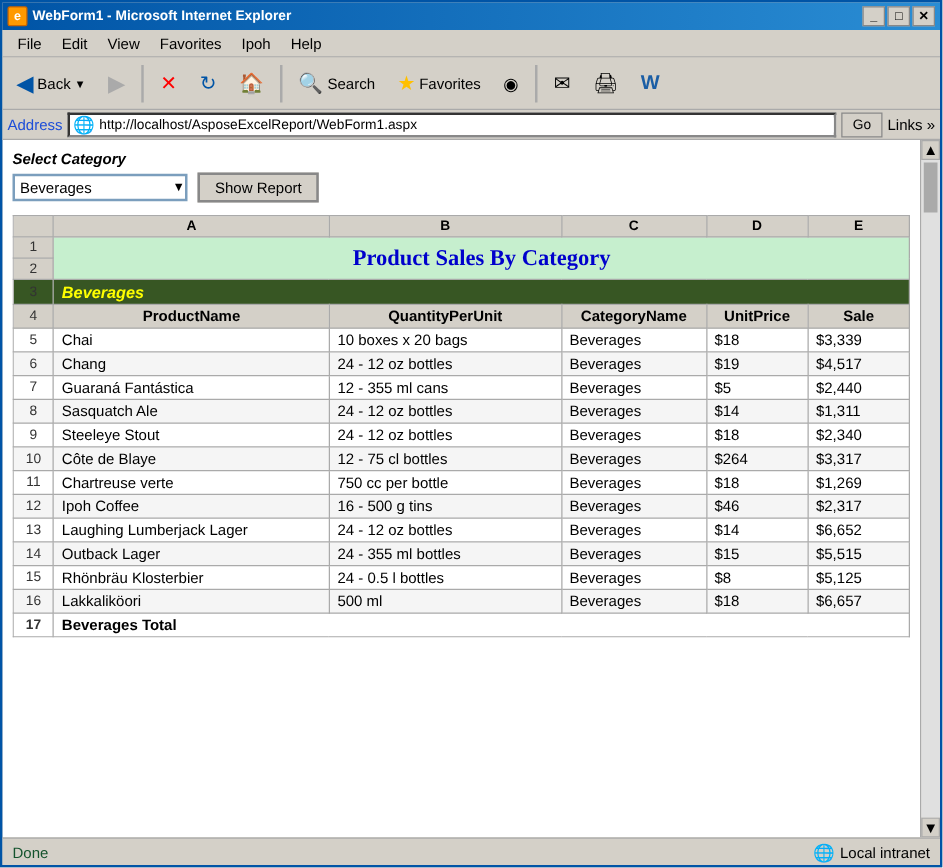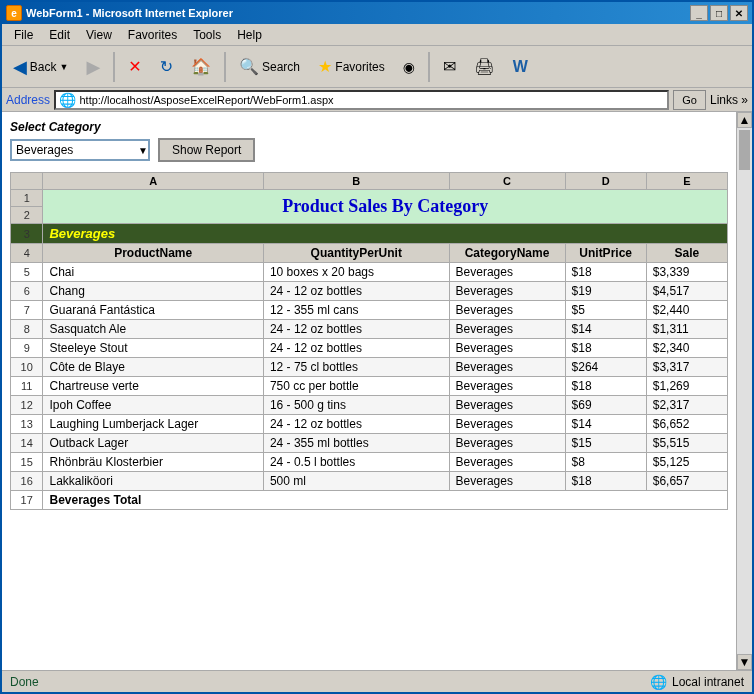--- a/index.html
+++ b/index.html
@@ -55,21 +55,21 @@
 
     
     .cat-header-row td { background: #375623; }
     .cat-label { color: #ffff00; font-weight: bold; font-style: italic; font-size: 13px; }
 
     
     .data-row td { background: white; }
     .data-row:nth-child(even) td { background: #f5f5f5; }
 
     
-    .total-row td { background: white; font-weight: normal; }
+    .total-row td { background: white; font-weight: bold; }
 
     
     .status-bar { background: #d4d0c8; height: 22px; display: flex; align-items: center; justify-content: space-between; padding: 0 8px; border-top: 1px solid #aaa; font-size: 12px; }
     .status-left { color: #14532d; }
     .status-right { display: flex; align-items: center; gap: 4px; }
 
     
     .scroll-area { display: flex; flex: 1; overflow: hidden; }
     .main-area { flex: 1; overflow-y: auto; overflow-x: hidden; background: white; padding: 8px; }
     .scrollbar-v { width: 16px; background: #d4d0c8; border-left: 1px solid #aaa; display: flex; flex-direction: column; }
@@ -90,21 +90,21 @@
       <div class="title-btn">□</div>
       <div class="title-btn">✕</div>
     </div>
   </div>
 
   <div class="menu-bar">
     <span class="menu-item">File</span>
     <span class="menu-item">Edit</span>
     <span class="menu-item">View</span>
     <span class="menu-item">Favorites</span>
-    <span class="menu-item">Tools</span>
+    <span class="menu-item">Ipoh</span>
     <span class="menu-item">Help</span>
   </div>
 
   <div class="toolbar">
     <div class="toolbar-btn">
       <span style="color:#0054a6; font-size:18px;">◀</span>
       <span>Back</span>
       <span style="font-size:9px;">▼</span>
     </div>
     <div class="toolbar-btn">
@@ -277,21 +277,21 @@
               <td class="cell">750 cc per bottle</td>
               <td class="cell">Beverages</td>
               <td class="cell">$18</td>
               <td class="cell">$1,269</td>
             </tr>
             <tr class="data-row">
               <td class="row-num">12</td>
               <td class="cell">Ipoh Coffee</td>
               <td class="cell">16 - 500 g tins</td>
               <td class="cell">Beverages</td>
-              <td class="cell">$69</td>
+              <td class="cell">$46</td>
               <td class="cell">$2,317</td>
             </tr>
             <tr class="data-row">
               <td class="row-num">13</td>
               <td class="cell">Laughing Lumberjack Lager</td>
               <td class="cell">24 - 12 oz bottles</td>
               <td class="cell">Beverages</td>
               <td class="cell">$14</td>
               <td class="cell">$6,652</td>
             </tr>

